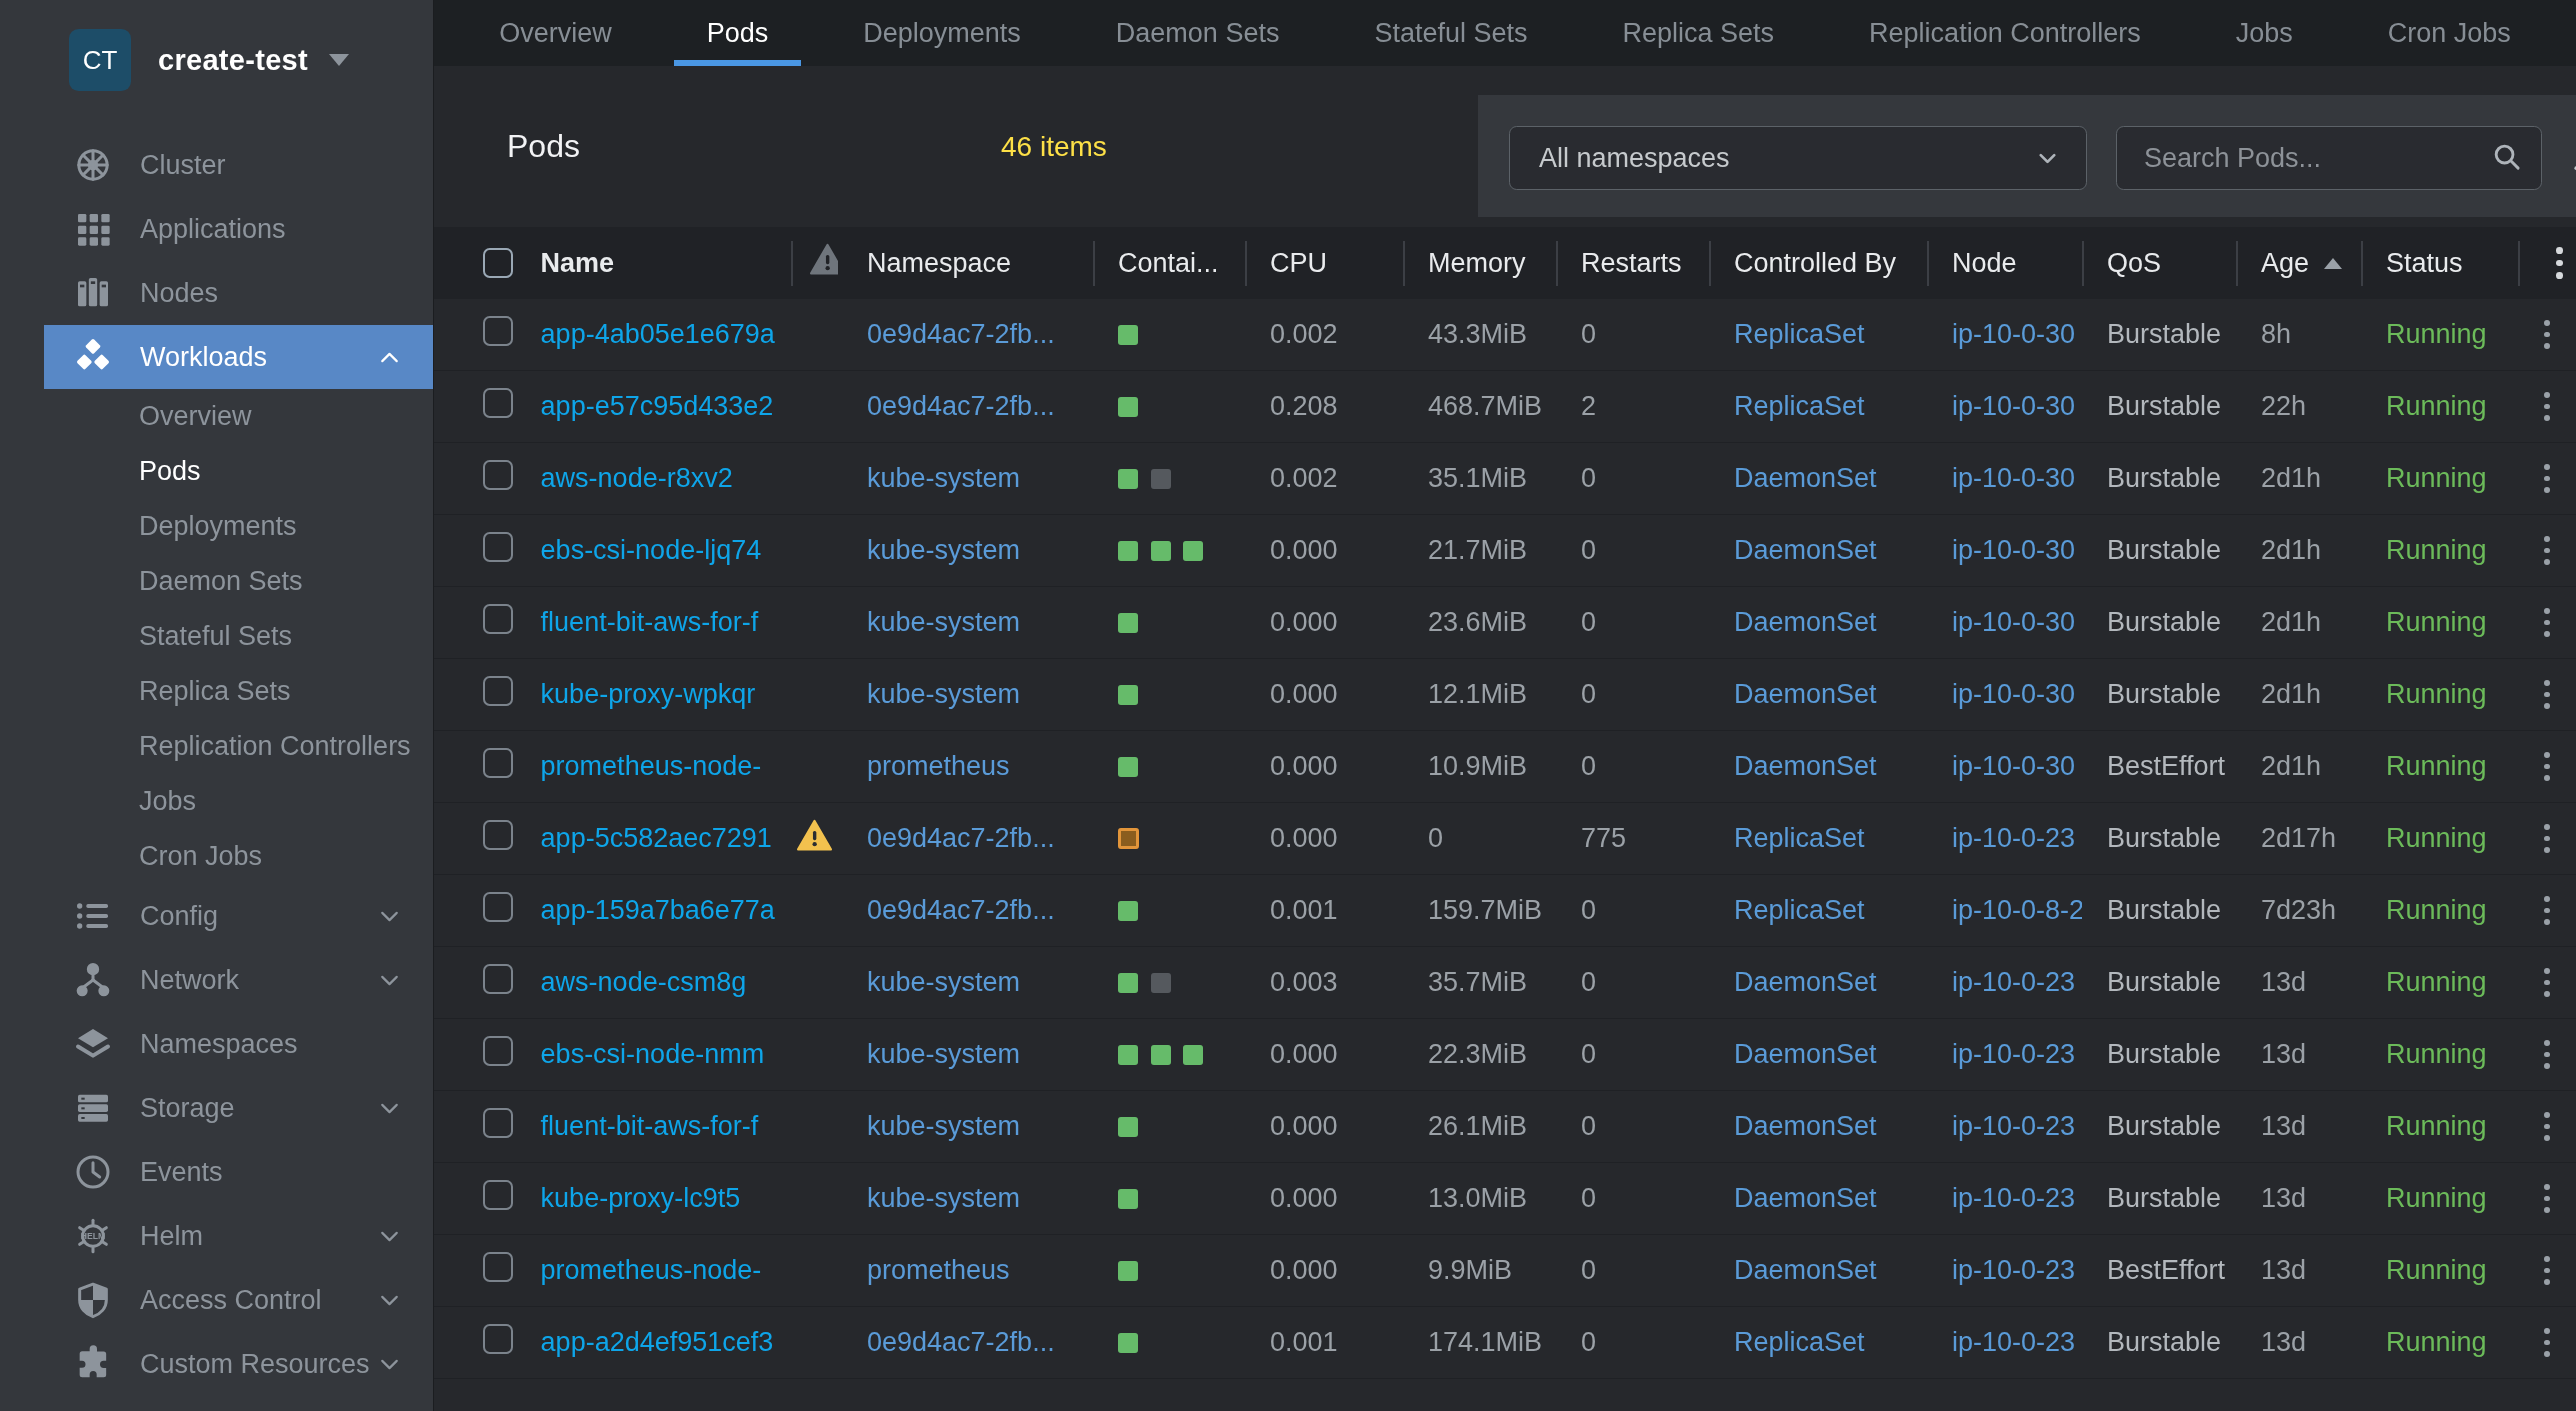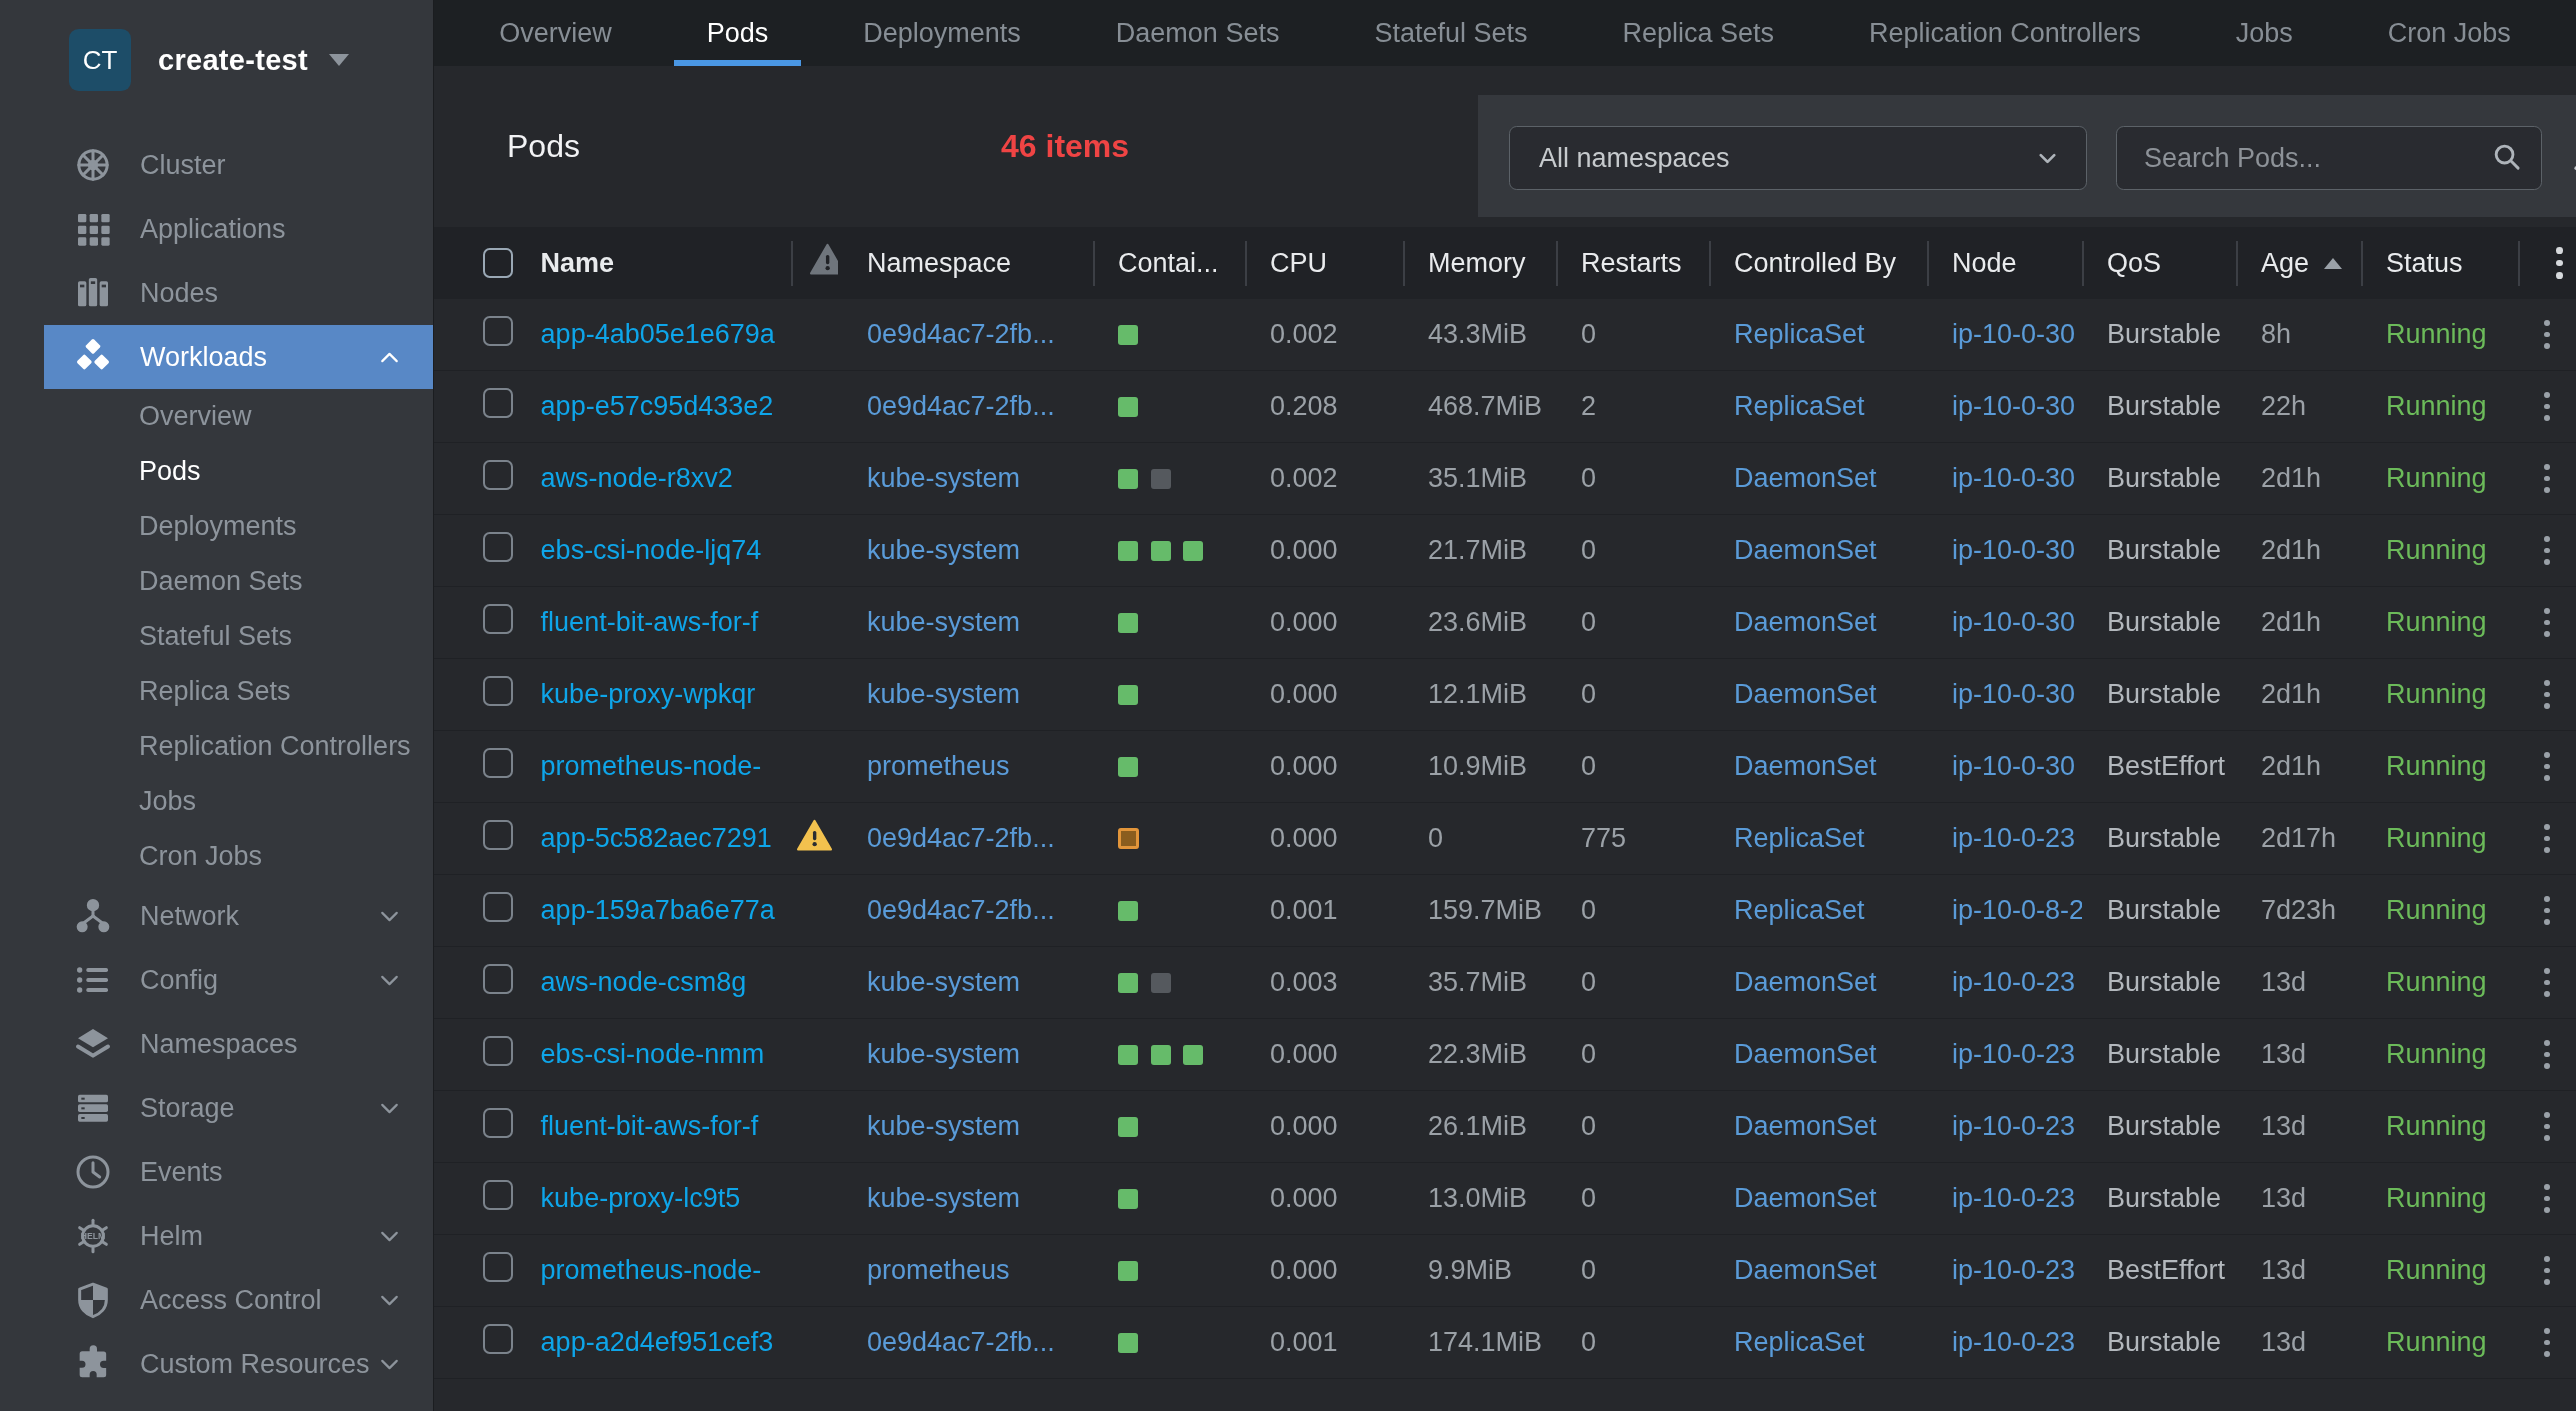--- a/index.html
+++ b/index.html
@@ -28,21 +28,21 @@
   .submenu-item{height:55px;display:flex;align-items:center;padding-left:95px;color:#8d949c;font-size:27px;cursor:pointer;}
   .submenu-item.active{color:#ffffff;}
   
   .main{flex:1;display:flex;flex-direction:column;min-width:0;}
   .tabbar{height:66px;background:#1d2023;display:flex;justify-content:center;flex:0 0 66px;}
   .tab{padding:0 33px;margin:0 14.5px;display:flex;align-items:center;color:#878e95;font-size:27px;position:relative;cursor:pointer;white-space:nowrap;}
   .tab.active{color:#ffffff;}
   .tab.active::after{content:'';position:absolute;left:0;right:0;bottom:0;height:5.8px;background:#4a97e4;}
   .content-header{height:161px;flex:0 0 161px;position:relative;background:#26282c;display:flex;align-items:center;}
   .page-title{margin-left:73px;font-size:32px;color:#f2f3f5;}
-  .items-count{position:absolute;left:567px;font-size:32px;color:#ef4444;font-weight:bold;}
+  .items-count{position:absolute;left:567px;font-size:28px;color:#fde047;}
   .controls-panel{position:absolute;top:29px;bottom:9.6px;left:1044px;right:0;background:#35383d;}
   .ns-select{position:absolute;left:31px;top:31px;width:578px;height:64px;box-sizing:border-box;
     border:1.9px solid #5c6268;border-radius:7.7px;background:#292b30;display:flex;align-items:center;
     padding:0 25px 0 29px;color:#c6cacd;font-size:27px;cursor:pointer;}
   .ns-select .chev{margin-left:auto;display:flex;}
   .search-box{position:absolute;left:638px;top:31px;width:426px;height:64px;box-sizing:border-box;
     border:1.9px solid #5c6268;border-radius:7.7px;background:#292b30;display:flex;align-items:center;padding:0 19px 0 25px;}
   .search-box input{flex:1;background:transparent;border:none;outline:none;color:#eab308;font-size:27px;
     font-family:"Liberation Sans","DejaVu Sans",sans-serif;min-width:0;}
   .search-box input::placeholder{color:#8d9298;}
@@ -176,48 +176,48 @@
         <span>Replication Controllers</span>
       </div>
       <div class="submenu-item">
         <span>Jobs</span>
       </div>
       <div class="submenu-item">
         <span>Cron Jobs</span>
       </div>
       <div class="menu-item">
         <span class="mi-icon">
-          <svg viewBox="0 0 24 24" fill="none" stroke="currentColor" stroke-width="1.8" stroke-linecap="round" stroke-linejoin="round">
-            <circle cx="12" cy="5.5" r="2.8" fill="currentColor"></circle>
-            <line x1="12" y1="8.3" x2="12" y2="12"></line>
-            <line x1="12" y1="12" x2="6" y2="16.5"></line>
-            <line x1="12" y1="12" x2="18" y2="16.5"></line>
-            <circle cx="5.5" cy="18.5" r="2.4" fill="currentColor"></circle>
-            <circle cx="18.5" cy="18.5" r="2.4" fill="currentColor"></circle>
-          </svg>
-        </span>
-        <span>Network</span>
-        <span class="mi-chevron">
-          <svg viewBox="0 0 24 24" fill="none" stroke="currentColor" stroke-width="1.8" stroke-linecap="round" stroke-linejoin="round">
-            <polyline points="6,9 12,15 18,9"></polyline>
-          </svg>
-        </span>
-      </div>
-      <div class="menu-item">
-        <span class="mi-icon">
           <svg viewBox="0 0 24 24" fill="currentColor">
             <circle cx="4" cy="6" r="1.6"></circle>
             <circle cx="4" cy="12" r="1.6"></circle>
             <circle cx="4" cy="18" r="1.6"></circle>
             <rect x="8" y="4.8" width="13" height="2.4" rx="1"></rect>
             <rect x="8" y="10.8" width="13" height="2.4" rx="1"></rect>
             <rect x="8" y="16.8" width="13" height="2.4" rx="1"></rect>
           </svg>
         </span>
         <span>Config</span>
+        <span class="mi-chevron">
+          <svg viewBox="0 0 24 24" fill="none" stroke="currentColor" stroke-width="1.8" stroke-linecap="round" stroke-linejoin="round">
+            <polyline points="6,9 12,15 18,9"></polyline>
+          </svg>
+        </span>
+      </div>
+      <div class="menu-item">
+        <span class="mi-icon">
+          <svg viewBox="0 0 24 24" fill="none" stroke="currentColor" stroke-width="1.8" stroke-linecap="round" stroke-linejoin="round">
+            <circle cx="12" cy="5.5" r="2.8" fill="currentColor"></circle>
+            <line x1="12" y1="8.3" x2="12" y2="12"></line>
+            <line x1="12" y1="12" x2="6" y2="16.5"></line>
+            <line x1="12" y1="12" x2="18" y2="16.5"></line>
+            <circle cx="5.5" cy="18.5" r="2.4" fill="currentColor"></circle>
+            <circle cx="18.5" cy="18.5" r="2.4" fill="currentColor"></circle>
+          </svg>
+        </span>
+        <span>Network</span>
         <span class="mi-chevron">
           <svg viewBox="0 0 24 24" fill="none" stroke="currentColor" stroke-width="1.8" stroke-linecap="round" stroke-linejoin="round">
             <polyline points="6,9 12,15 18,9"></polyline>
           </svg>
         </span>
       </div>
       <div class="menu-item">
         <span class="mi-icon">
           <svg viewBox="0 0 24 24" fill="none" stroke="currentColor" stroke-width="1.8" stroke-linecap="round" stroke-linejoin="round">
             <path d="M12 3 L21 8.5 L12 14 L3 8.5 Z" fill="currentColor" stroke="none"></path>

